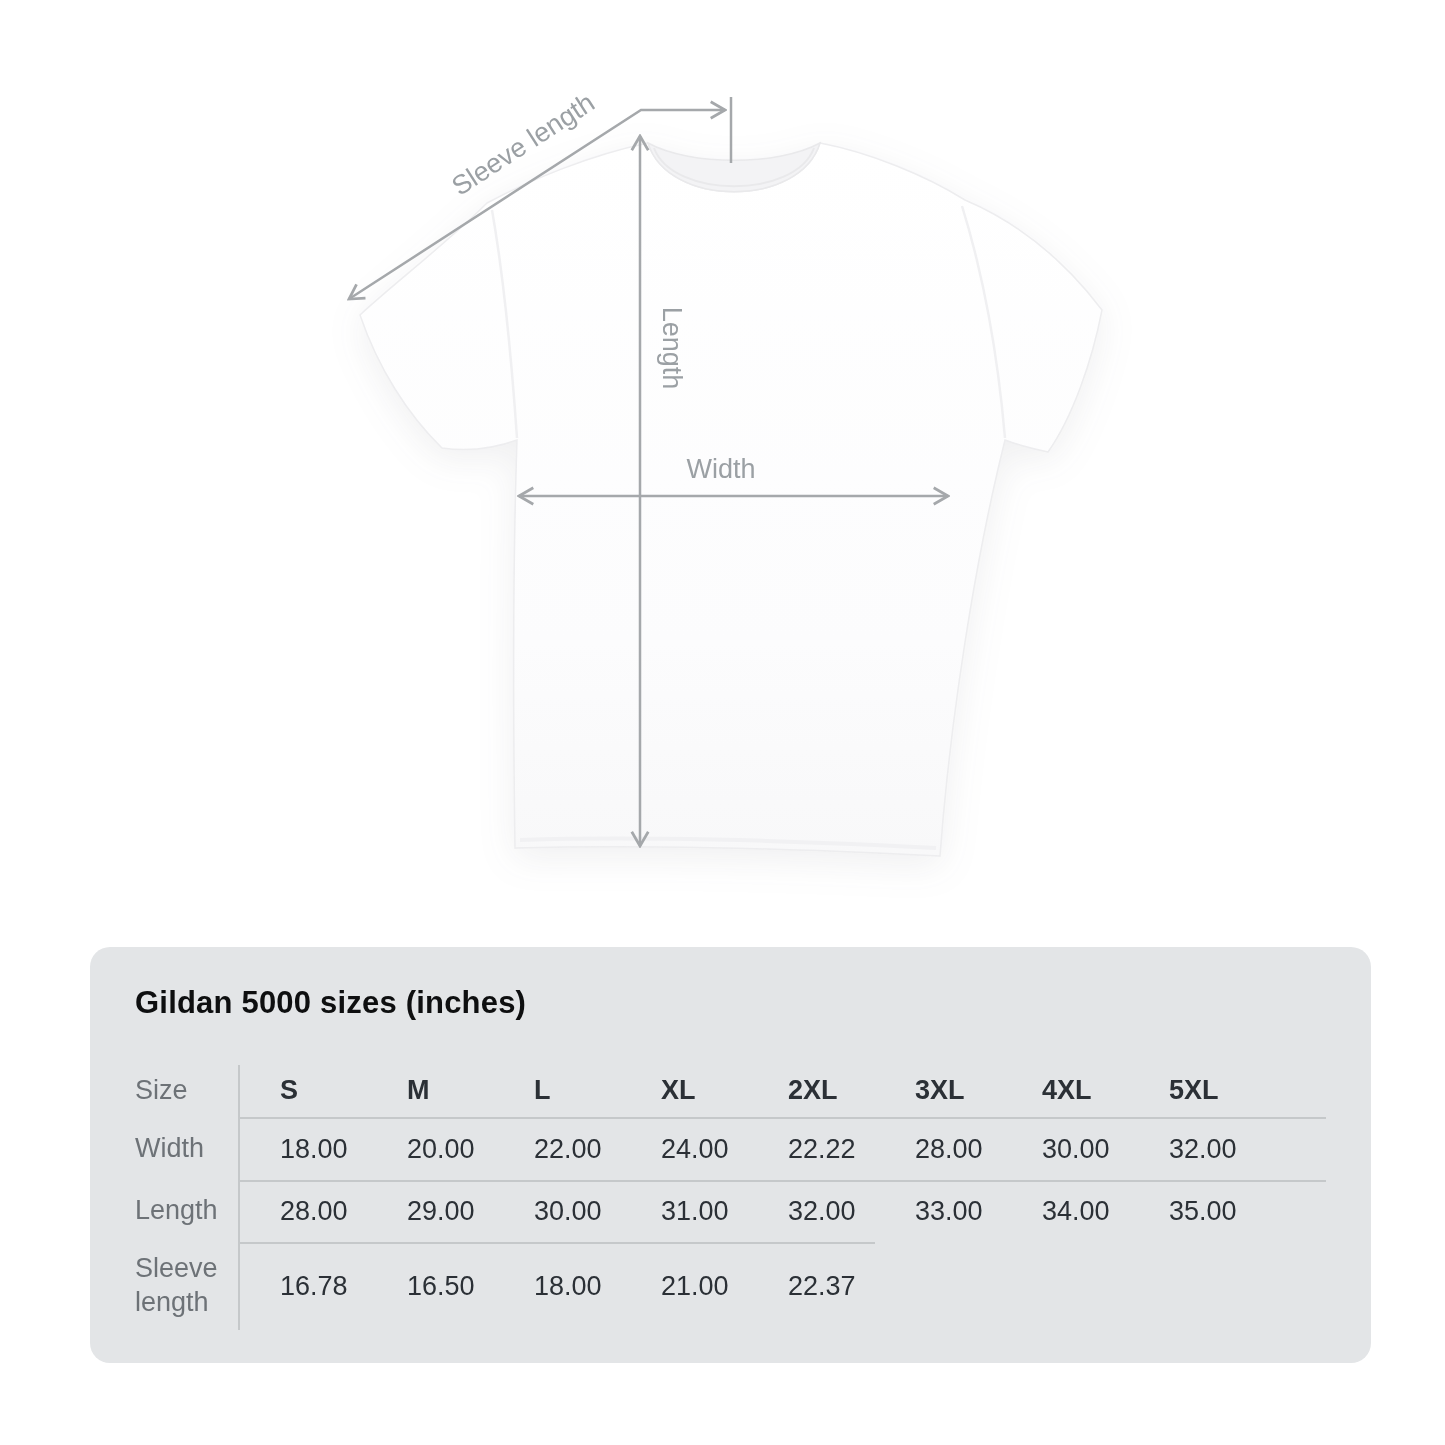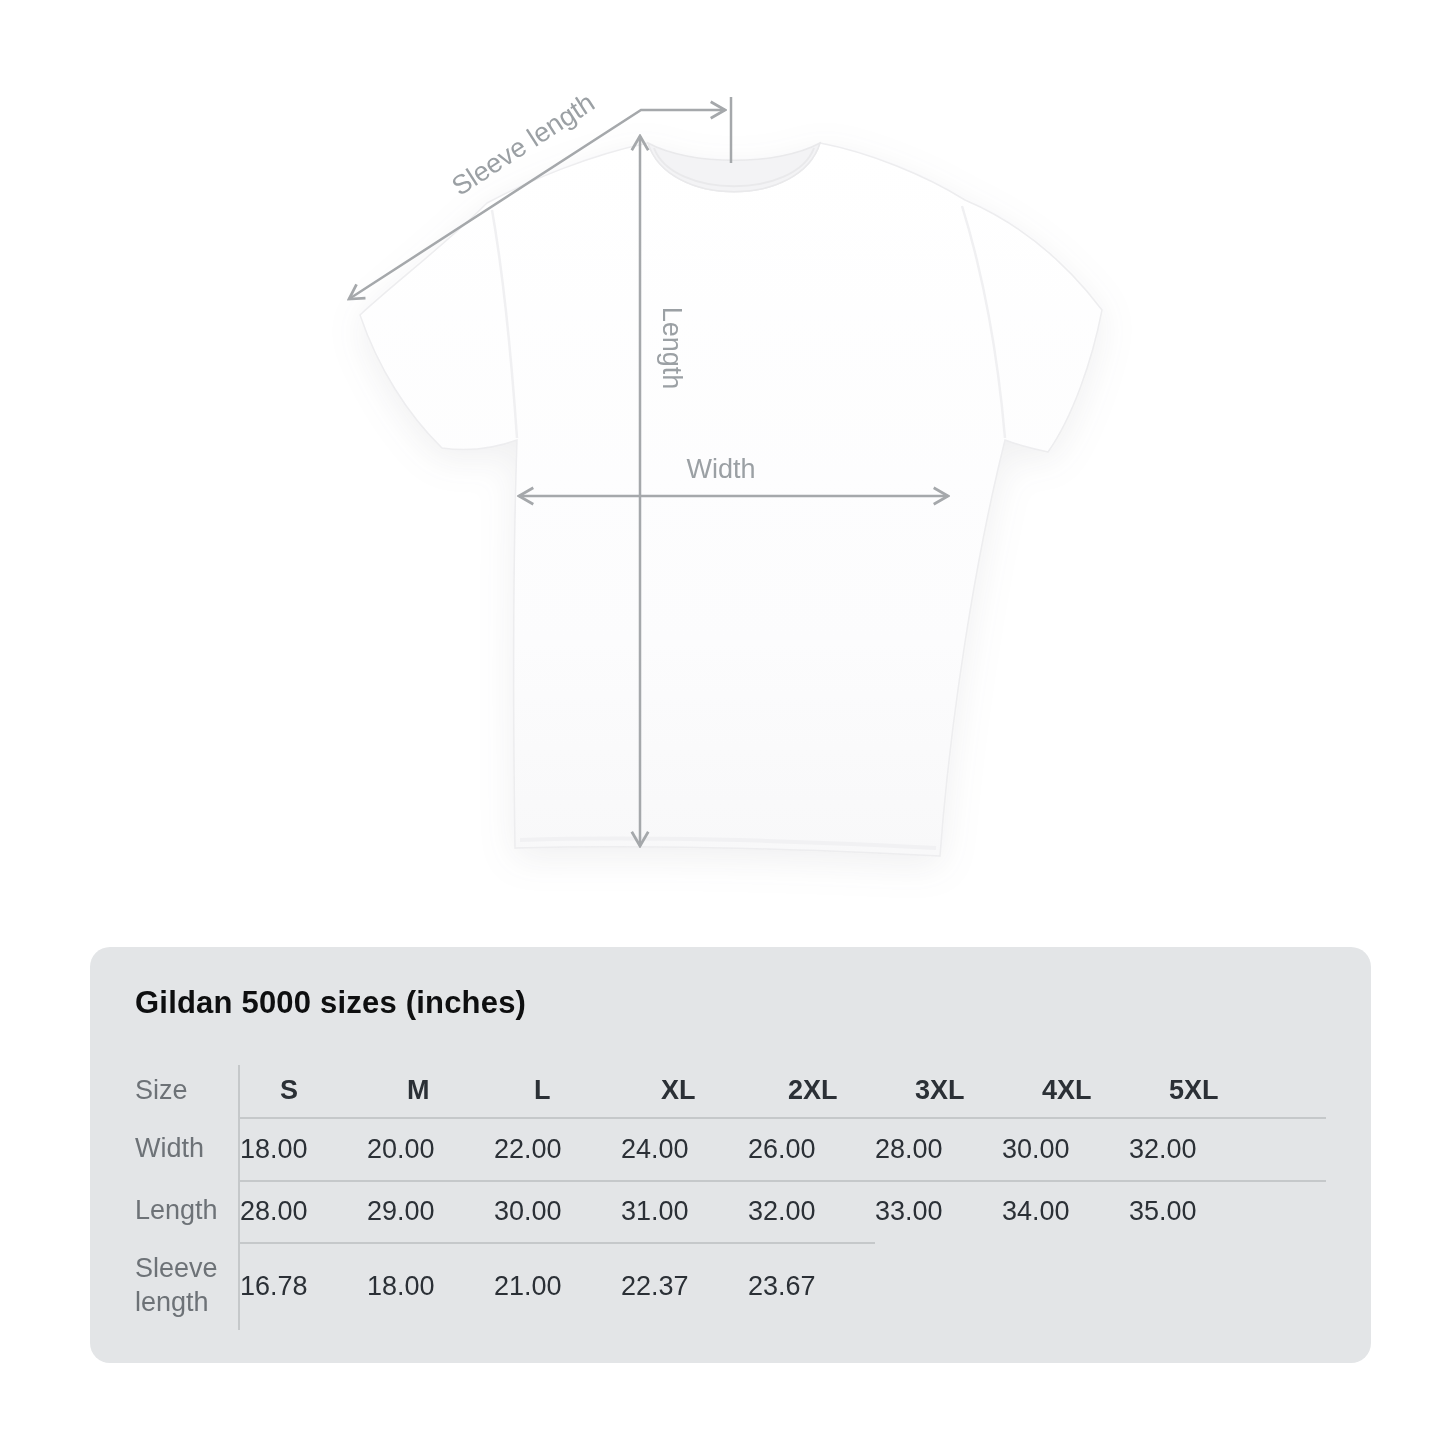--- a/index.html
+++ b/index.html
@@ -49,21 +49,21 @@
     display:flex;align-items:center;
     font-size:27px;color:var(--value-color);
     line-height:1.25;
   }
   .cell.corner,.cell.lab{
     color:var(--rowlabel-color);
     border-right:2px solid var(--divider);
     padding-right:28px;
   }
   .cell.hdr{font-weight:600;padding-left:40px;}
-  .cell.val{border-top:2px solid var(--divider);}
+  .cell.val{padding-left:40px;border-top:2px solid var(--divider);}
 </style>
 </head>
 <body>
 
 <div class="stage">
 
   <svg class="diagram-svg" viewBox="0 0 1445 945">
     <defs>
       <linearGradient id="shirtGrad" x1="0" y1="0" x2="0" y2="1">
         <stop offset="0" stop-color="#ffffff"></stop>
@@ -127,35 +127,35 @@
         <div class="cell hdr">XL</div>
         <div class="cell hdr">2XL</div>
         <div class="cell hdr">3XL</div>
         <div class="cell hdr">4XL</div>
         <div class="cell hdr">5XL</div>
         <div class="cell lab">Width</div>
         <div class="cell val">18.00</div>
         <div class="cell val">20.00</div>
         <div class="cell val">22.00</div>
         <div class="cell val">24.00</div>
-        <div class="cell val">26.00</div>
+        <div class="cell val">22.22</div>
         <div class="cell val">28.00</div>
         <div class="cell val">30.00</div>
         <div class="cell val">32.00</div>
         <div class="cell lab">Length</div>
         <div class="cell val">28.00</div>
         <div class="cell val">29.00</div>
         <div class="cell val">30.00</div>
         <div class="cell val">31.00</div>
         <div class="cell val">32.00</div>
         <div class="cell val">33.00</div>
         <div class="cell val">34.00</div>
         <div class="cell val">35.00</div>
         <div class="cell lab">Sleeve length</div>
         <div class="cell val">16.78</div>
+        <div class="cell val">16.50</div>
         <div class="cell val">18.00</div>
         <div class="cell val">21.00</div>
         <div class="cell val">22.37</div>
-        <div class="cell val">23.67</div>
       </div>
   </section>
 
 </div>
 
 </body></html>

